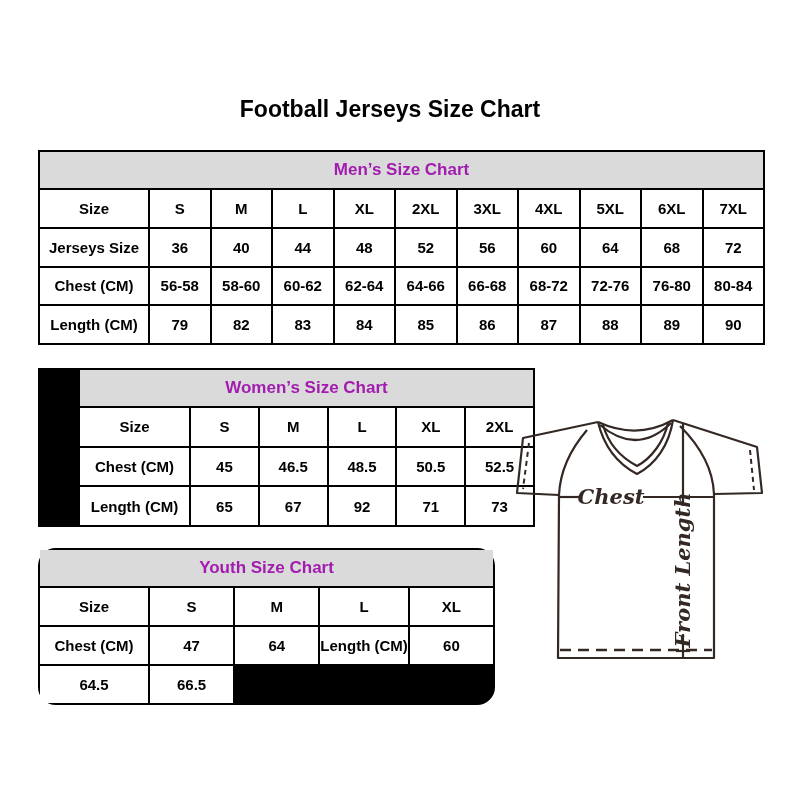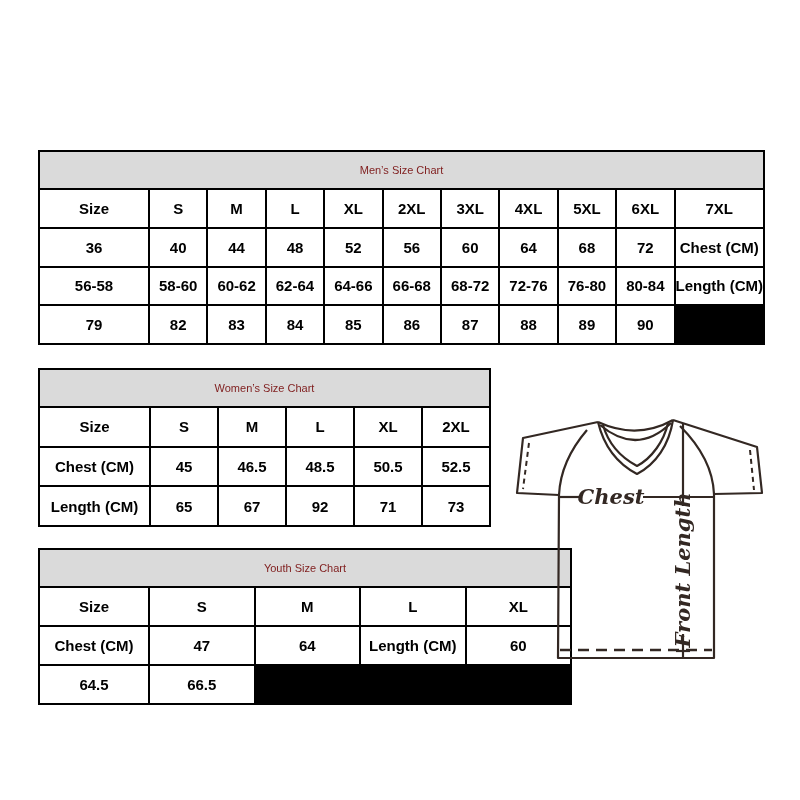--- a/index.html
+++ b/index.html
@@ -31,38 +31,40 @@
     gap: 2px;
     border: 2px solid #000000;
     box-sizing: border-box;
   }
   .t-men {
     left: 38px; top: 150px; width: 727px; height: 195px;
     grid-template-columns: 108px repeat(10, 1fr);
     grid-template-rows: 36px repeat(4, 1fr);
   }
   .t-women {
-    left: 38px; top: 368px; width: 453px; height: 159px;
+    left: 38px; top: 368px; width: 497px; height: 159px;
     grid-template-columns: 109px repeat(5, 1fr);
     grid-template-rows: 36px repeat(3, 1fr);
+    padding-left: 40px;
   }
   .t-youth {
-    left: 38px; top: 548px; width: 534px; height: 157px;
+    left: 38px; top: 548px; width: 457px; height: 157px;
     grid-template-columns: 108px repeat(4, 1fr);
     grid-template-rows: 36px repeat(3, 1fr);
+    border-radius: 18px;
   }
   .thead {
     grid-column: 1 / -1;
     background: #dadada;
     display: flex;
     align-items: center;
     justify-content: center;
-    font-size: 11px;
-    font-weight: normal;
-    color: #7f1d1d;
+    font-size: 17px;
+    font-weight: bold;
+    color: #a21caf;
   }
   .cell {
     background: #ffffff;
     display: flex;
     align-items: center;
     justify-content: center;
     font-size: 15px;
     font-weight: bold;
     color: #000000;
     white-space: nowrap;
@@ -94,34 +96,36 @@
     font-size: 21px;
     fill: #332823;
     stroke: none;
   }
 </style>
 </head>
 <body>
 
 <div id="canvas">
 
+  <div class="page-title">Football Jerseys Size Chart</div>
 
   <div class="size-table t-men">
       <div class="thead">Men’s Size Chart</div>
       <div class="cell">Size</div>
       <div class="cell">S</div>
       <div class="cell">M</div>
       <div class="cell">L</div>
       <div class="cell">XL</div>
       <div class="cell">2XL</div>
       <div class="cell">3XL</div>
       <div class="cell">4XL</div>
       <div class="cell">5XL</div>
       <div class="cell">6XL</div>
       <div class="cell">7XL</div>
+      <div class="cell">Jerseys Size</div>
       <div class="cell">36</div>
       <div class="cell">40</div>
       <div class="cell">44</div>
       <div class="cell">48</div>
       <div class="cell">52</div>
       <div class="cell">56</div>
       <div class="cell">60</div>
       <div class="cell">64</div>
       <div class="cell">68</div>
       <div class="cell">72</div>

